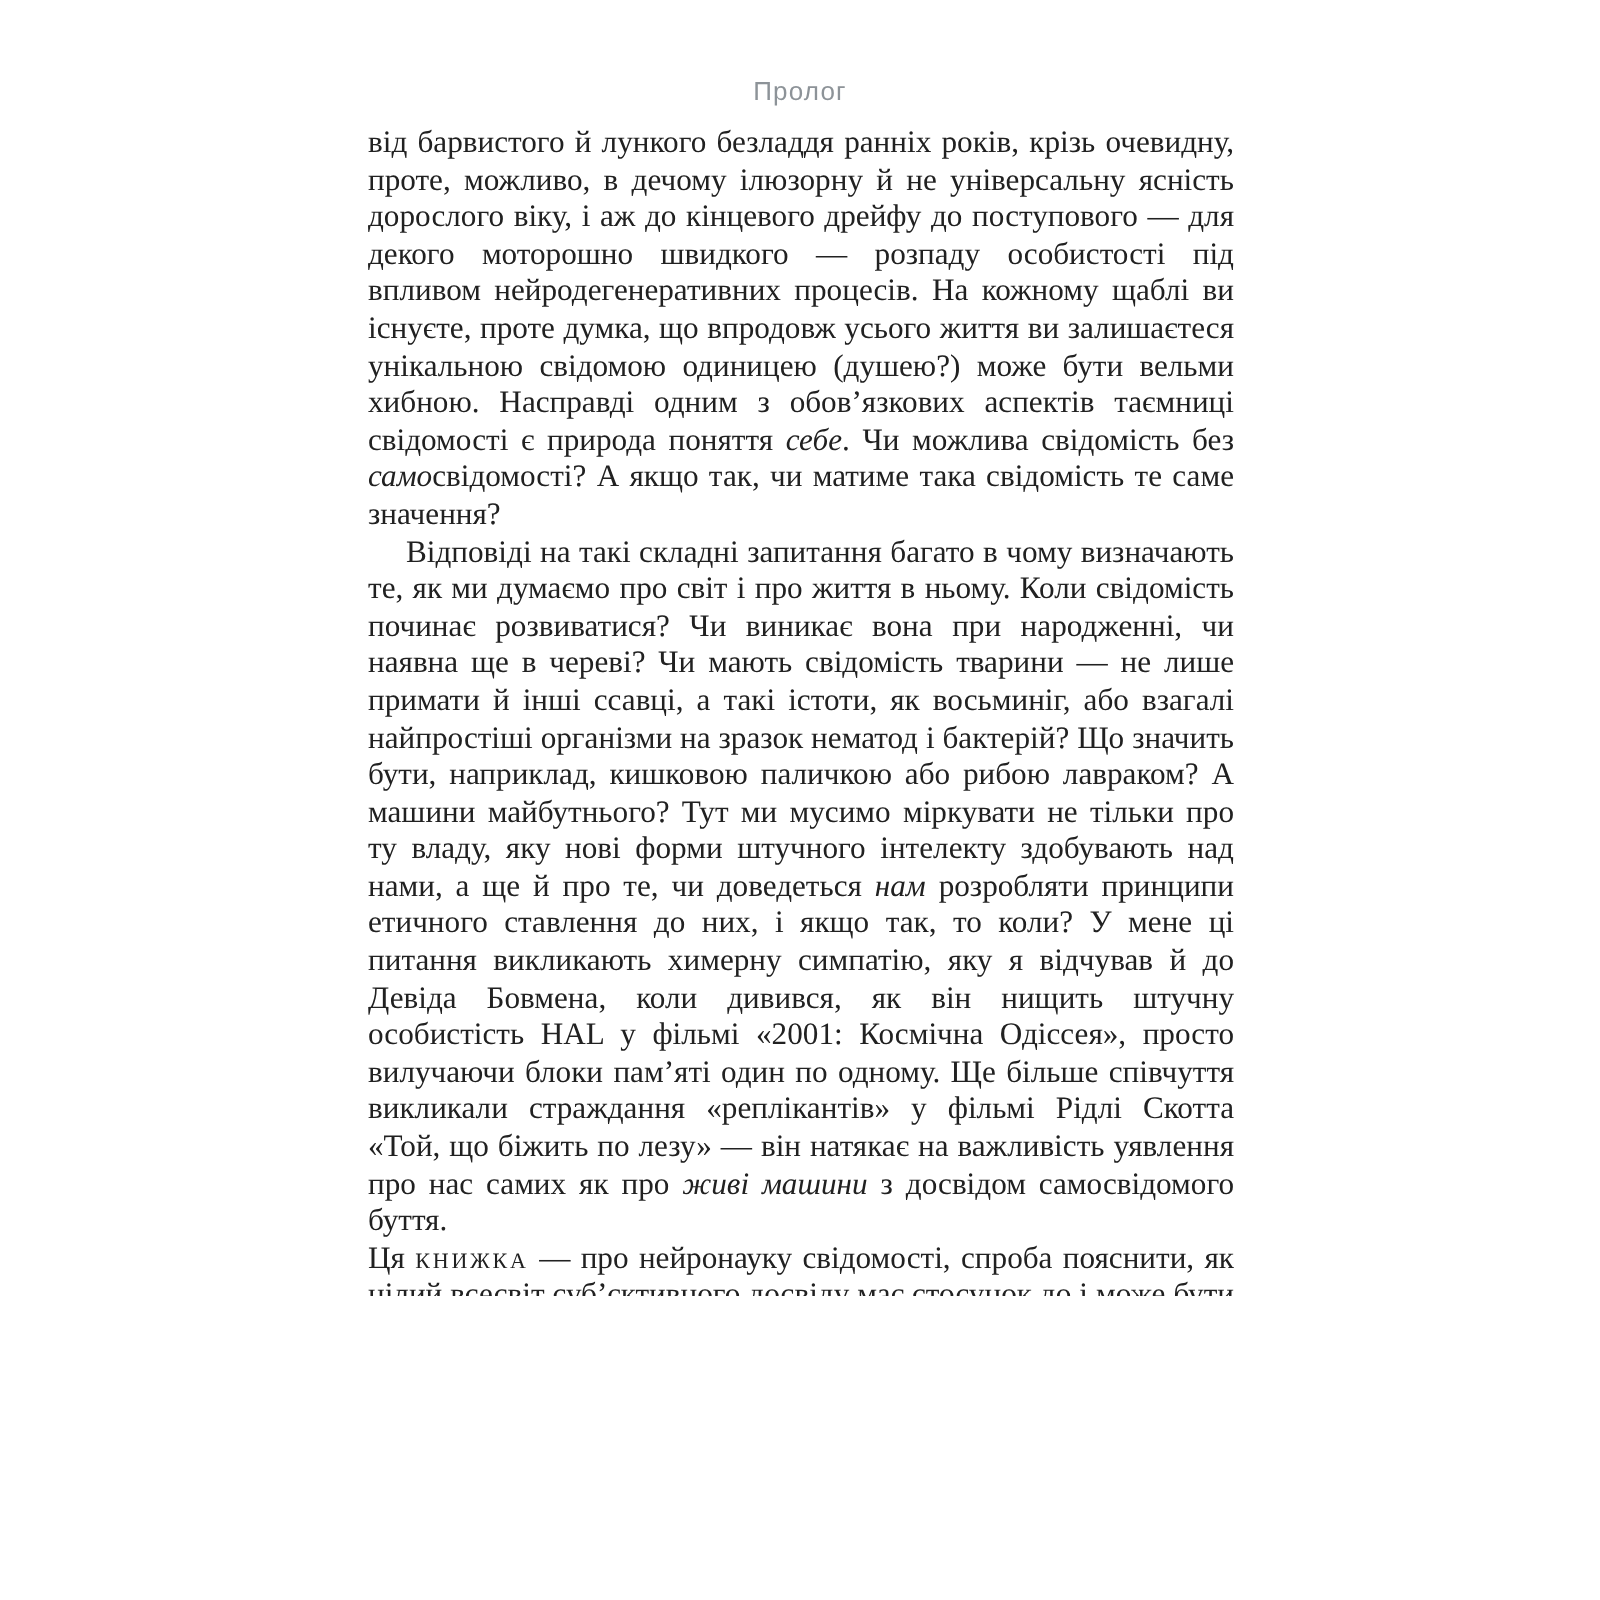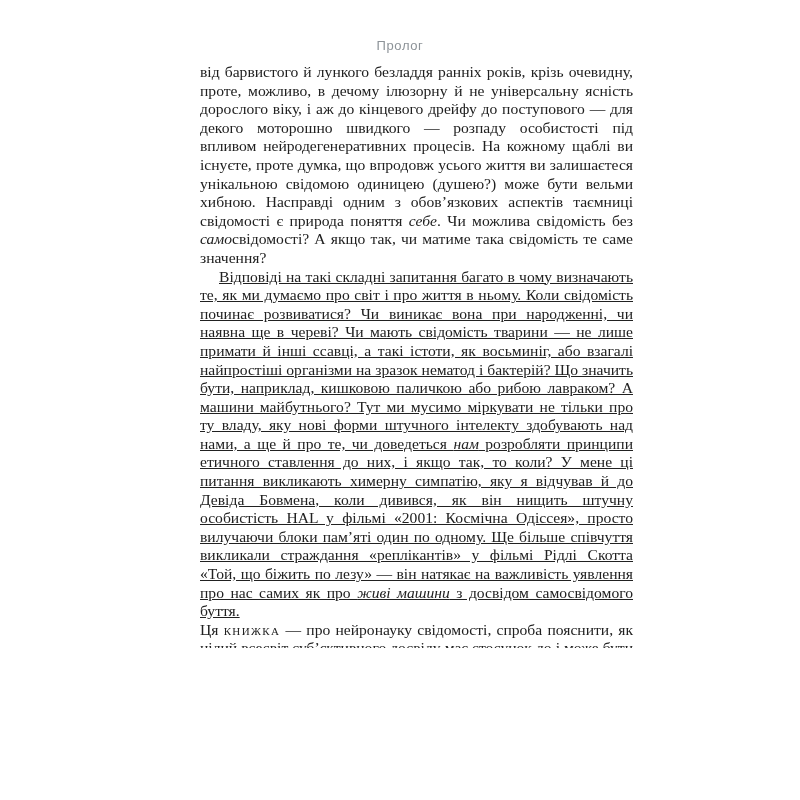--- a/index.html
+++ b/index.html
@@ -25,35 +25,34 @@
     position:absolute;
     top:38px;left:0;right:0;
     text-align:center;
     font-family:"Liberation Sans","DejaVu Sans",sans-serif;
     font-size:13px;
     letter-spacing:0.6px;
     color:var(--header);
   }
   .text-block{
     position:absolute;
-    left:200px;
+    left:184px;
     top:63px;
     width:433px;
     color:var(--text);
     font-size:15.6px;
     line-height:18.6px;
     text-align:justify;
   }
   .text-block p{
     margin:0;
     padding:0;
   }
   .text-block p.indent{
     text-indent:19px;
-    text-decoration:underline;
   }
   .text-block p.section-start{
   }
   .run-italic{font-style:italic;}
   .run-smallcaps{
     font-variant-caps:small-caps;
     letter-spacing:1.4px;
   }
   .page-number{
     position:absolute;

